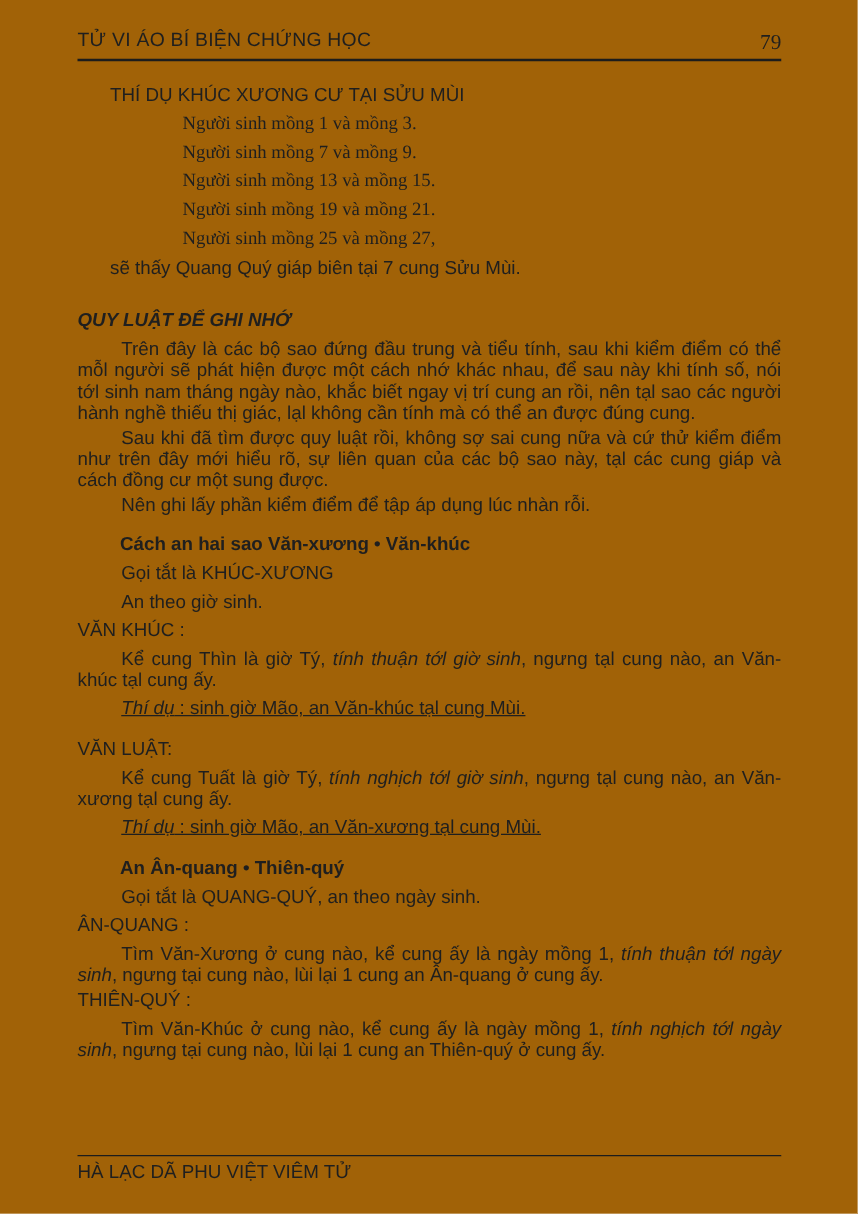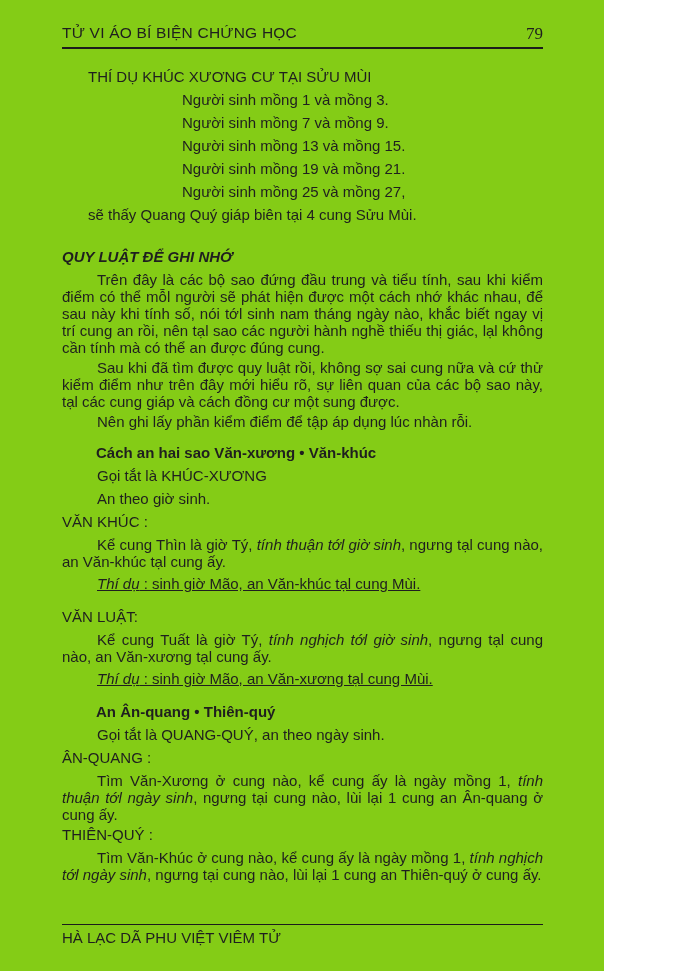--- a/index.html
+++ b/index.html
@@ -4,40 +4,40 @@
 <style>
   html, body { margin: 0; padding: 0; }
   body {
     width: 686px; height: 971px;
     background: #ffffff;
     color: #1f1f1f;
     font-family: "Liberation Sans", sans-serif;
   }
   .page {
     position: relative;
-    width: 604px; height: 971px;
+    width: 686px; height: 971px;
     box-sizing: border-box;
     padding: 24px 61px 0 62px;
-    background: #84cc16;
+    background: #a16207;
   }
   .header {
     display: flex;
     justify-content: space-between;
     align-items: flex-end;
     border-bottom: 2px solid #1c1c1c;
     padding-bottom: 5px;
   }
   .header-title { font-size: 15.5px; letter-spacing: 0.2px; }
   .page-number { font-family: "Liberation Serif", serif; font-size: 17px; line-height: 16px; }
 
   .content { margin-top: 16px; font-size: 15px; line-height: 23px; }
 
   .block { margin: 0; }
   .example-title  { margin-left: 26px; }
-  .example-item   { margin-left: 120px; }
+  .example-item   { margin-left: 84px; font-family: Liberation Serif, serif; }
   .example-result { margin-left: 26px; }
 
   .section-heading { font-weight: bold; margin-top: 19px; font-style: italic; }
   .sub-heading     { font-weight: bold; margin-left: 34px; margin-top: 11px; }
 
   .plain-indent { margin-left: 35px; }
   .term-label   { }
 
   .para {
     text-align: justify;
@@ -72,21 +72,21 @@
     <span class="page-number">79</span>
   </div>
 
   <div class="content">
       <div class="block example-title"><span>THÍ DỤ KHÚC XƯƠNG CƯ TẠI SỬU MÙI</span></div>
       <div class="block example-item"><span>Người sinh mồng 1 và mồng 3.</span></div>
       <div class="block example-item"><span>Người sinh mồng 7 và mồng 9.</span></div>
       <div class="block example-item"><span>Người sinh mồng 13 và mồng 15.</span></div>
       <div class="block example-item"><span>Người sinh mồng 19 và mồng 21.</span></div>
       <div class="block example-item"><span>Người sinh mồng 25 và mồng 27,</span></div>
-      <div class="block example-result"><span>sẽ thấy Quang Quý giáp biên tại 4 cung Sửu Mùi.</span></div>
+      <div class="block example-result"><span>sẽ thấy Quang Quý giáp biên tại 7 cung Sửu Mùi.</span></div>
       <div class="block section-heading"><span>QUY LUẬT ĐỂ GHI NHỚ</span></div>
       <div class="block para"><span>Trên đây là các bộ sao đứng đầu trung và tiểu tính, sau khi kiểm điểm có thể mỗl người sẽ phát hiện được một cách nhớ khác nhau, để sau này khi tính số, nói tớl sinh nam tháng ngày nào, khắc biết ngay vị trí cung an rồi, nên tạl sao các người hành nghề thiếu thị giác, lạl không cần tính mà có thể an được đúng cung.</span></div>
       <div class="block para"><span>Sau khi đã tìm được quy luật rồi, không sợ sai cung nữa và cứ thử kiểm điểm như trên đây mới hiểu rõ, sự liên quan của các bộ sao này, tạl các cung giáp và cách đồng cư một sung được.</span></div>
       <div class="block para"><span>Nên ghi lấy phần kiểm điểm để tập áp dụng lúc nhàn rỗi.</span></div>
       <div class="block sub-heading"><span>Cách an hai sao Văn-xương • Văn-khúc</span></div>
       <div class="block plain-indent"><span>Gọi tắt là KHÚC-XƯƠNG</span></div>
       <div class="block plain-indent"><span>An theo giờ sinh.</span></div>
       <div class="block term-label"><span>VĂN KHÚC :</span></div>
       <div class="block para"><span>Kể cung Thìn là giờ Tý, </span><i>tính thuận tớl giờ sinh</i><span>, ngưng tạl cung nào, an Văn-khúc tạl cung ấy.</span></div>
       <div class="block example-line"><i>Thí dụ</i><span> : sinh giờ Mão, an Văn-khúc tạl cung Mùi.</span></div>

